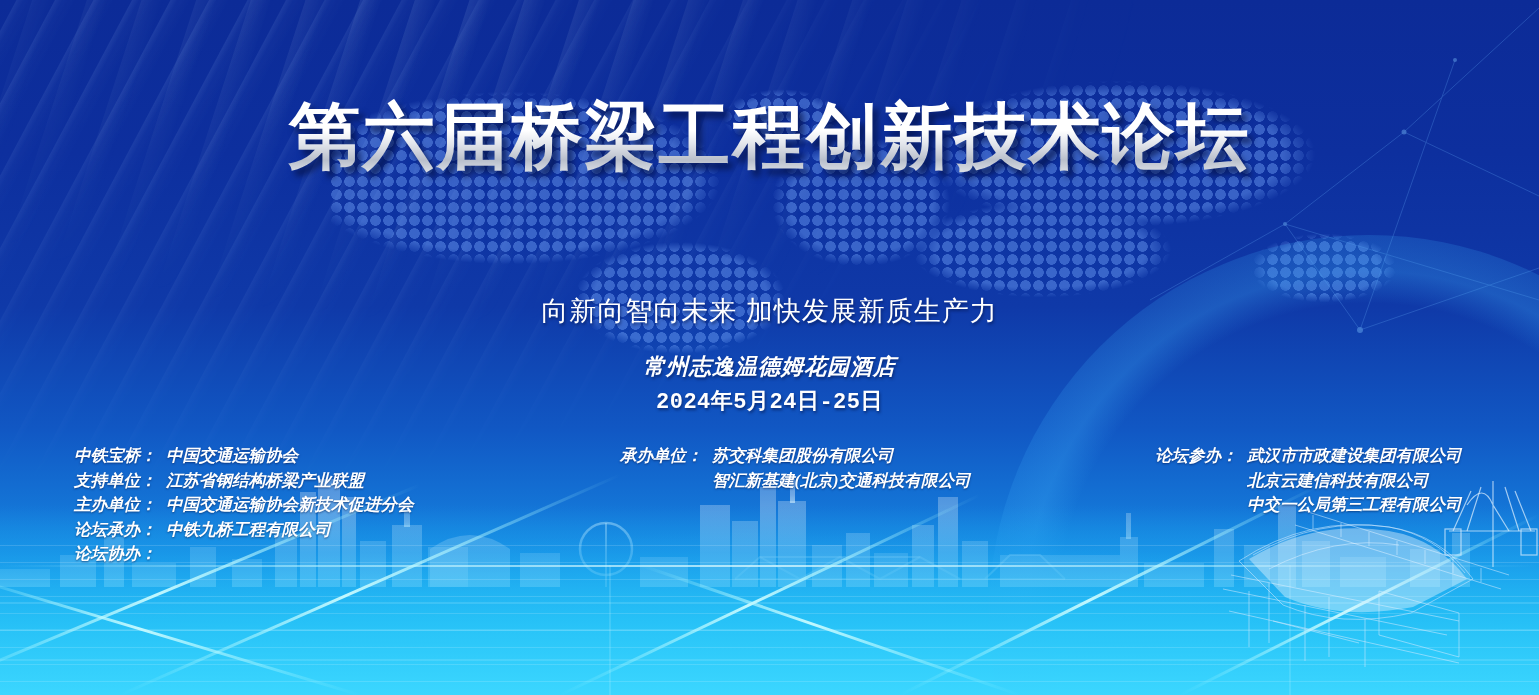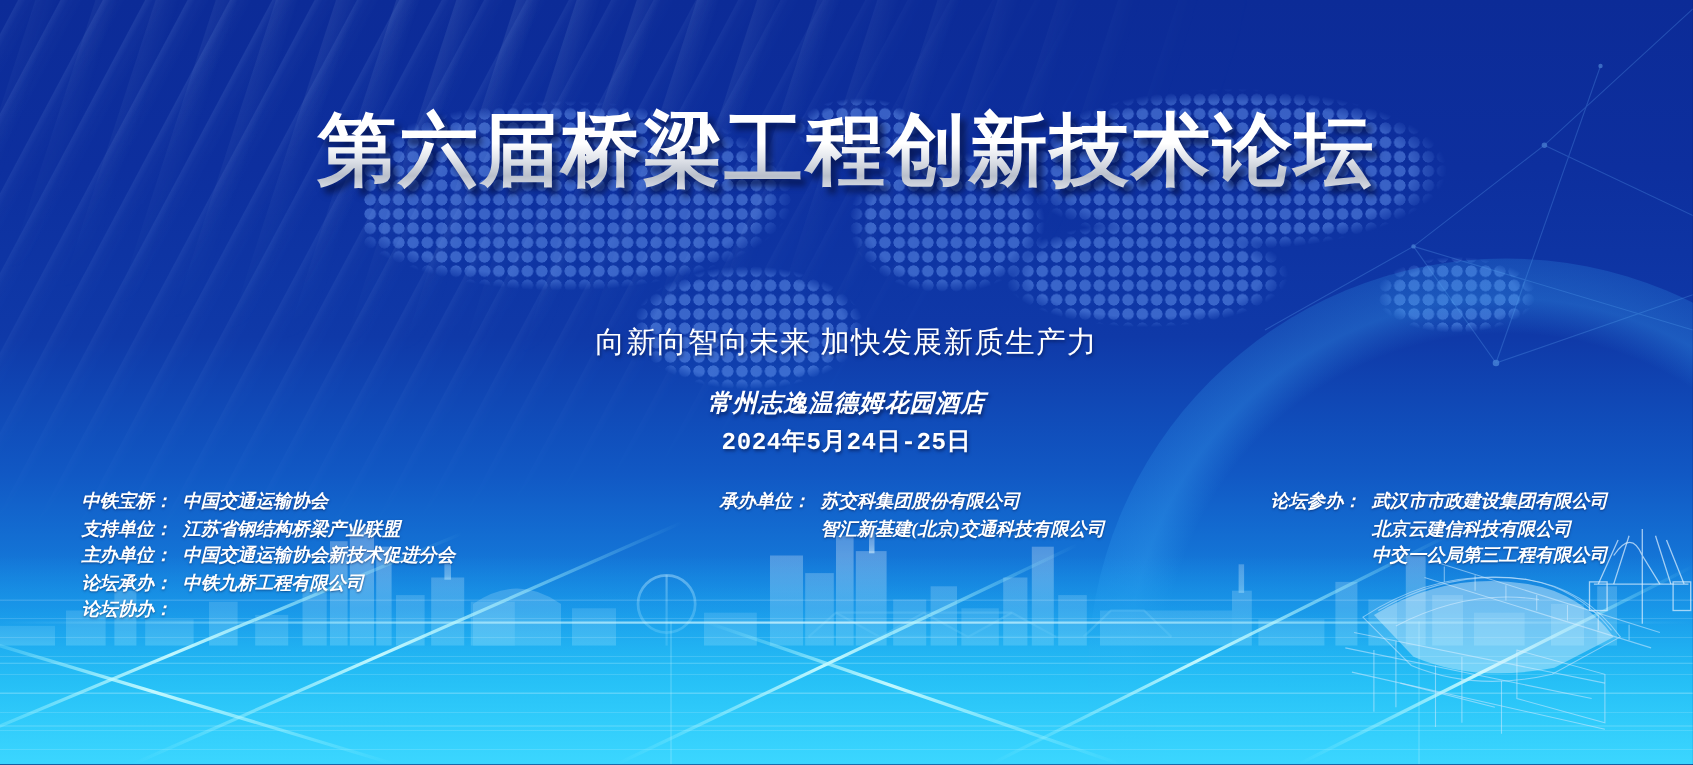--- a/index.html
+++ b/index.html
@@ -162,21 +162,21 @@
     font-size:16.5px; line-height:24.5px;
     color:#ffffff; white-space:nowrap;
     text-shadow:0 1px 2px rgba(5,20,70,0.55);
     display:flex;
   }
   .org-label { display:inline-block; }
   .org-value { display:inline-block; }
   .org-row.indent .org-label { visibility:hidden; }
 
   .col-left  .org-label { width:92px; }
-  .col-mid   .org-label { width:92px;margin-left:34px; }
+  .col-mid   .org-label { width:92px; }
   .col-right .org-label { width:92px; }
 </style>
 </head>
 <body>
 
 <div class="banner">
 
   <div class="layer streaks"></div>
   <div class="layer streaks2"></div>
 

